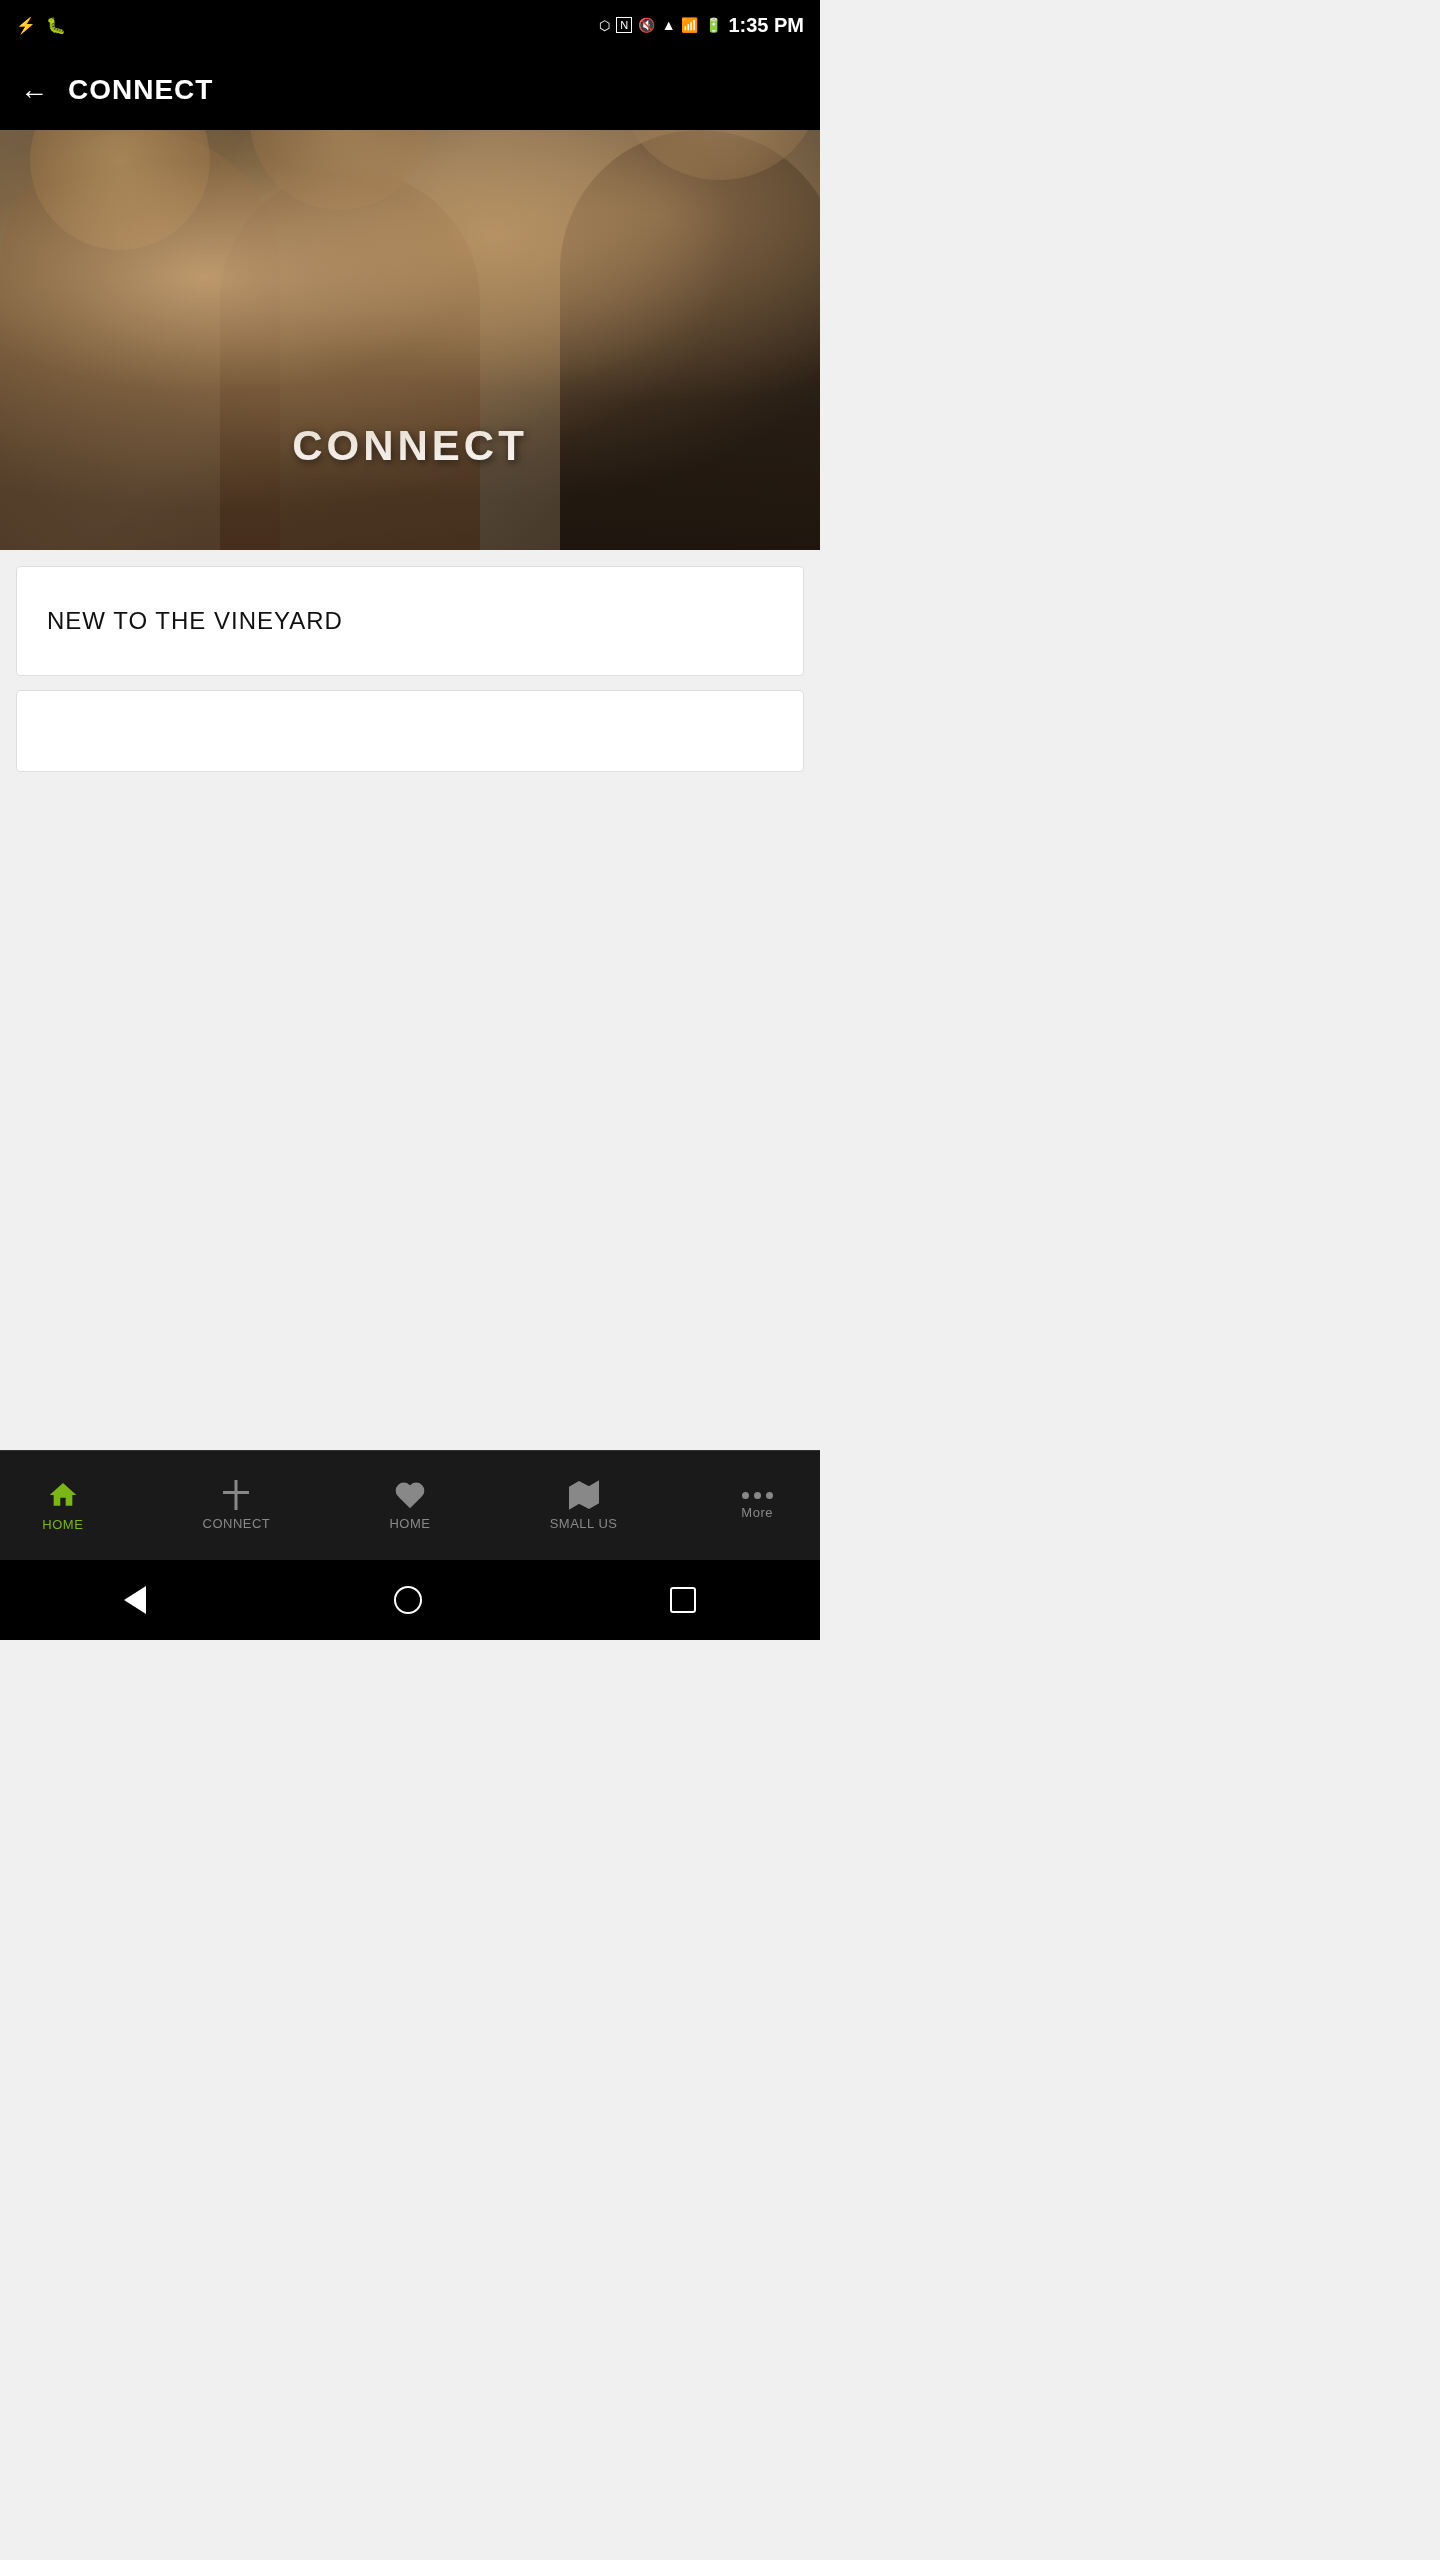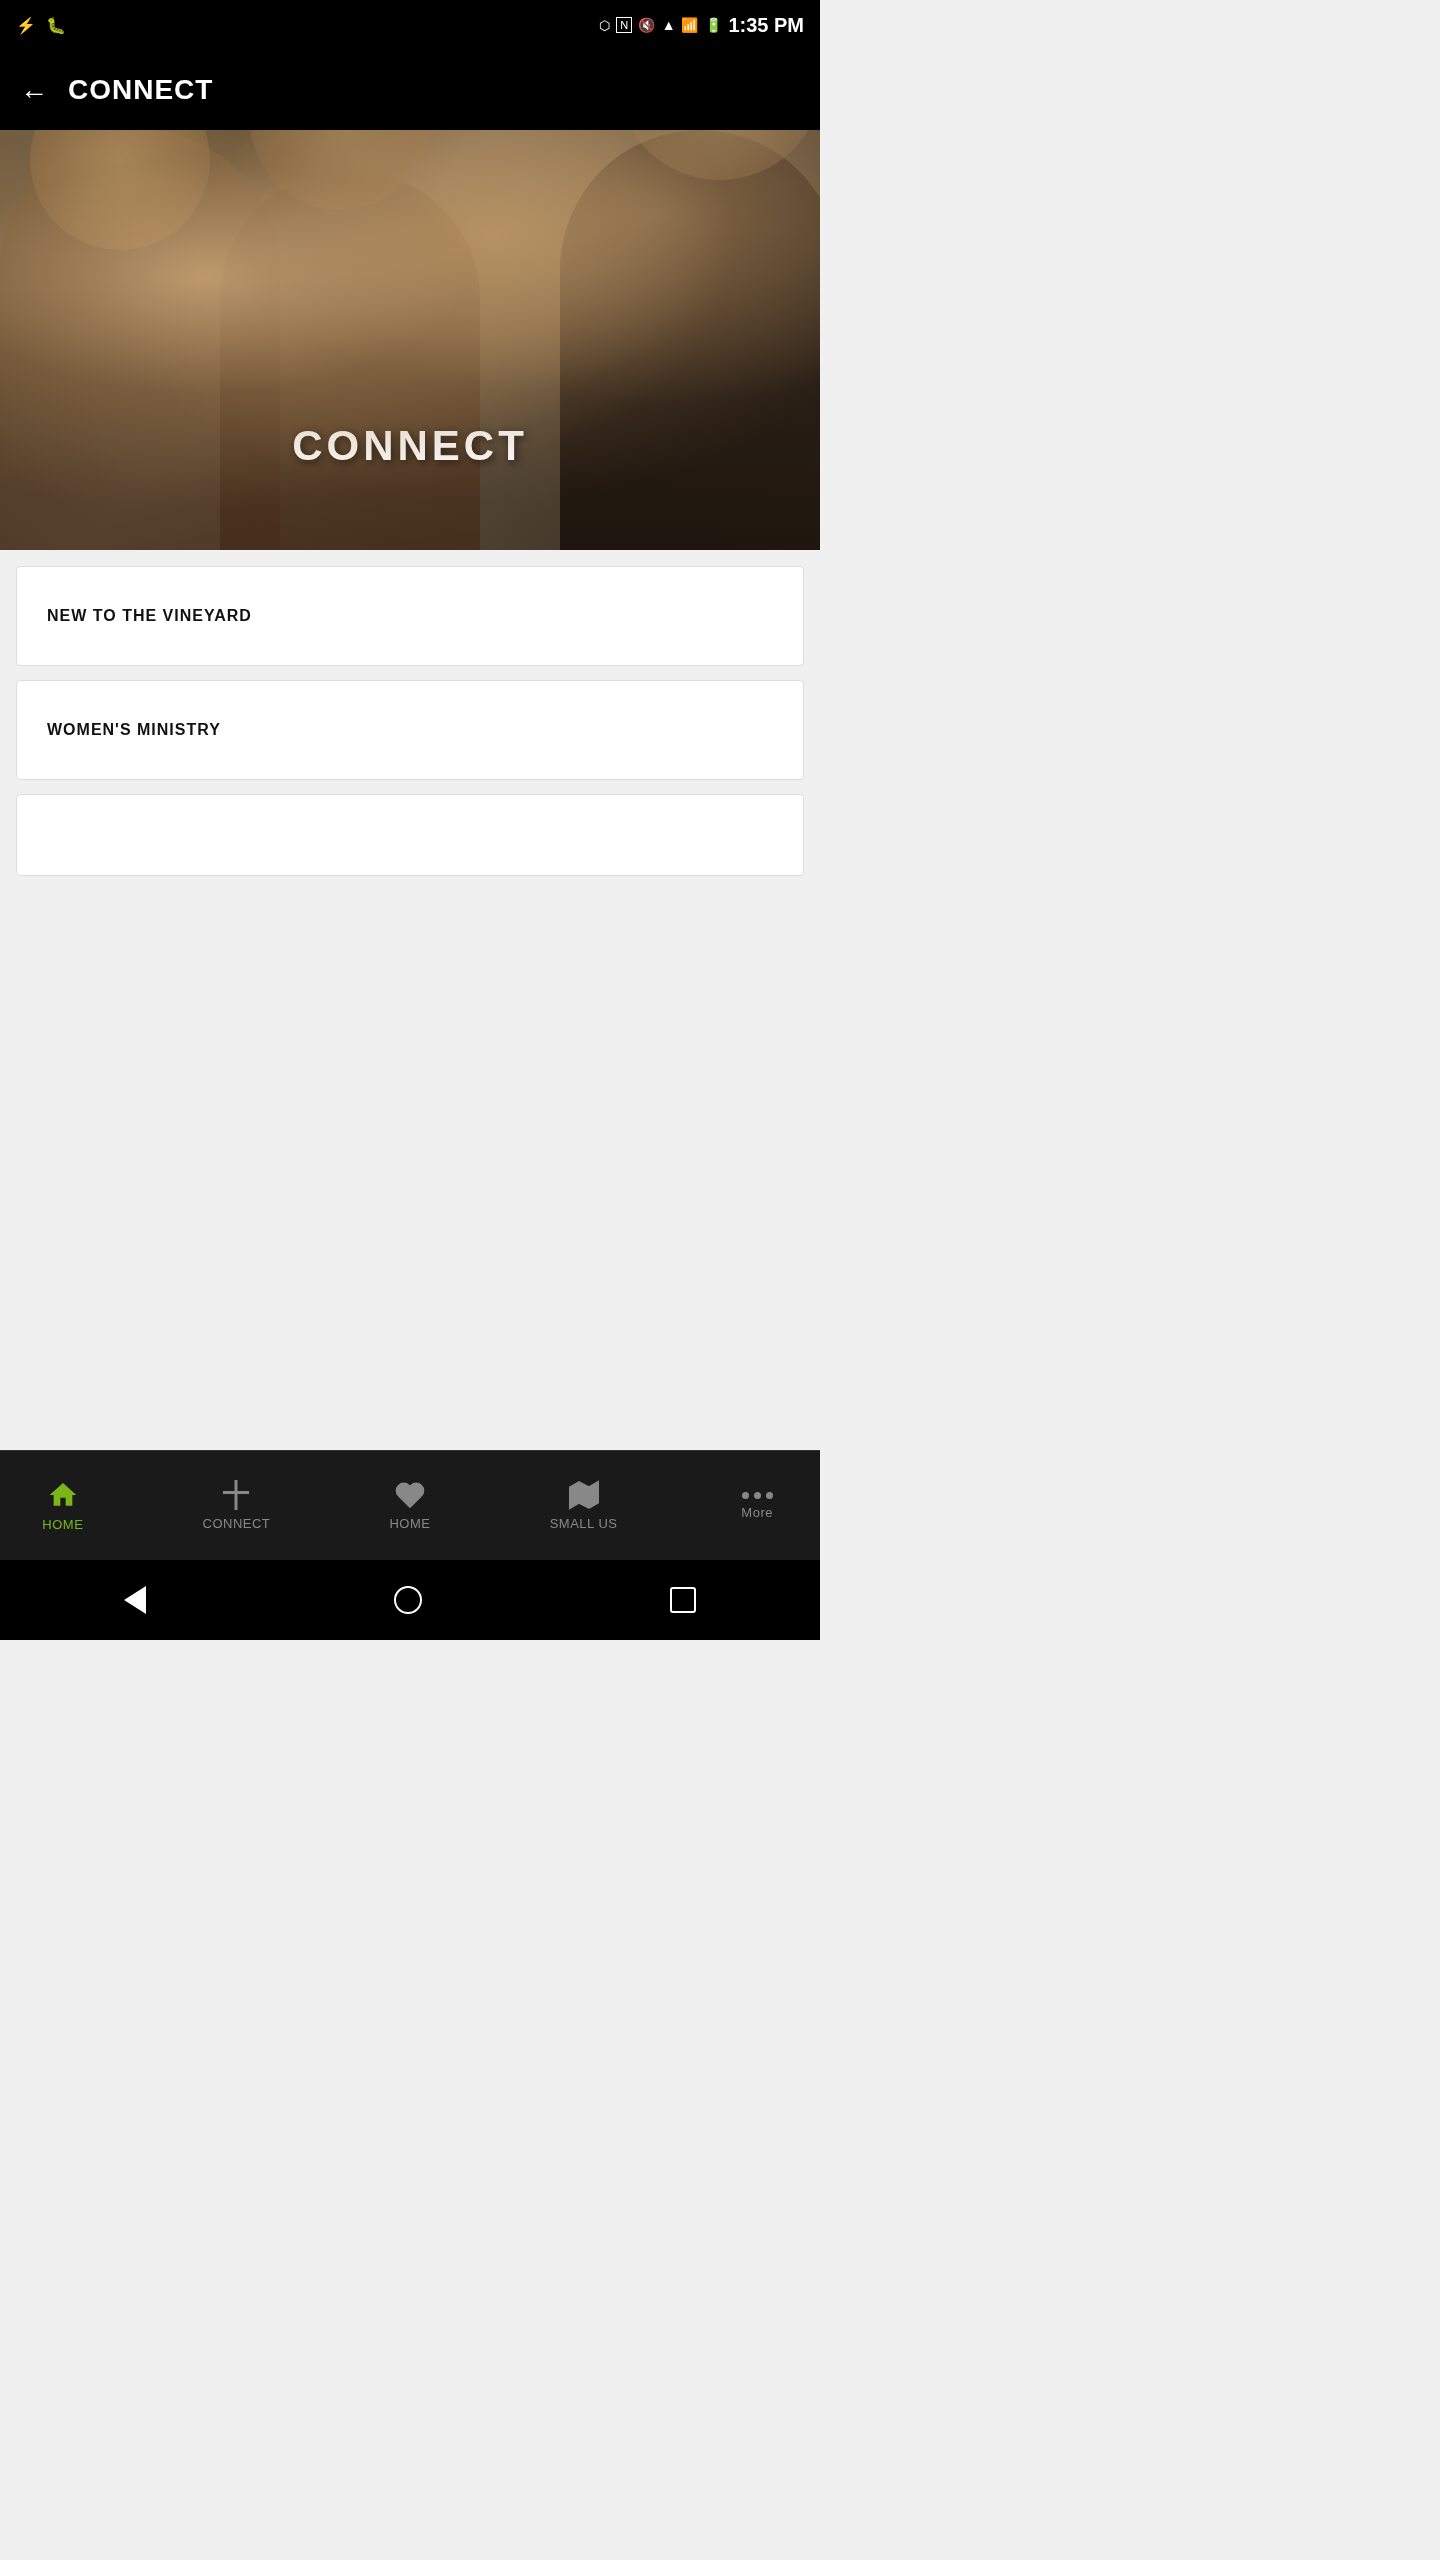--- a/index.html
+++ b/index.html
@@ -143,22 +143,22 @@
 
     .card {
       background: #fff;
       border-radius: 4px;
       border: 1px solid #ddd;
       padding: 40px 30px;
       cursor: pointer;
     }
 
     .card-title {
-      font-size: 16px;
-      font-weight: 700;
+      font-size: 24px;
+      font-weight: 400;
       color: #111;
       letter-spacing: 1px;
     }
 
     .card-partial {
       height: 80px;
       overflow: hidden;
     }
 
     
@@ -322,23 +322,20 @@
   <div class="hero-text">CONNECT</div>
 </div>
 
 <div class="content-area">
 
   <div class="card">
     <span class="card-title">NEW TO THE VINEYARD</span>
   </div>
 
 
-  <div class="card">
-    <span class="card-title">WOMEN'S MINISTRY</span>
-  </div>
 
   <div class="card card-partial">
     <span class="card-title"></span>
   </div>
 
 </div>
 
 <div class="bottom-nav">
 
   <div class="nav-item active">

